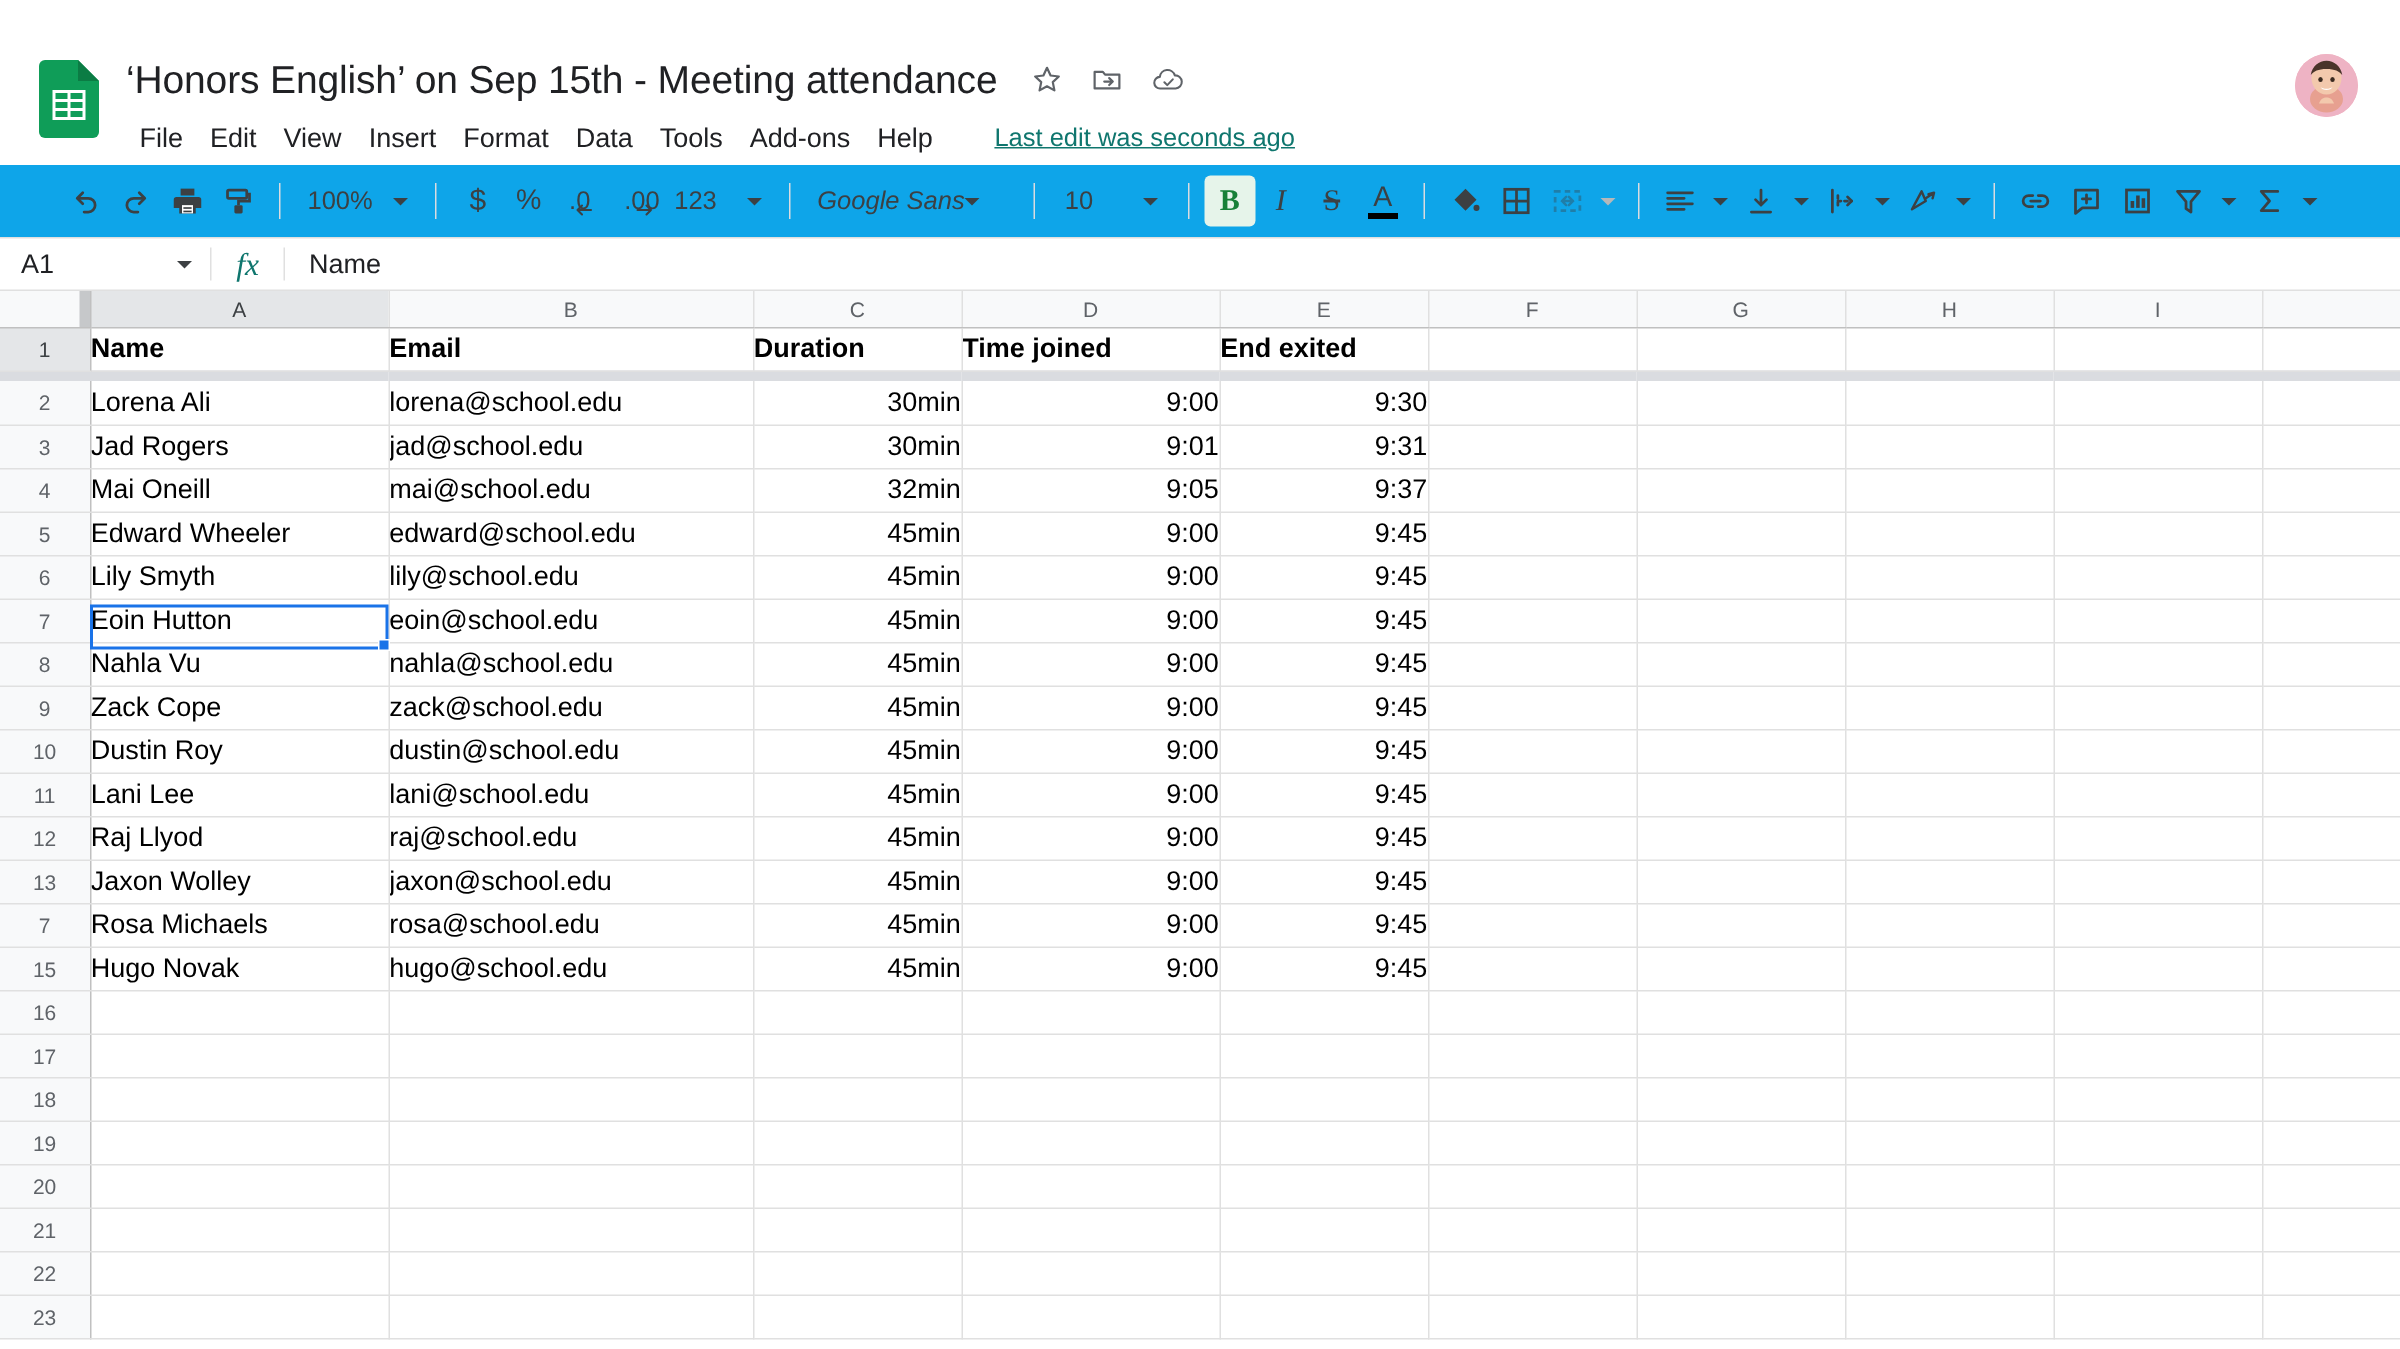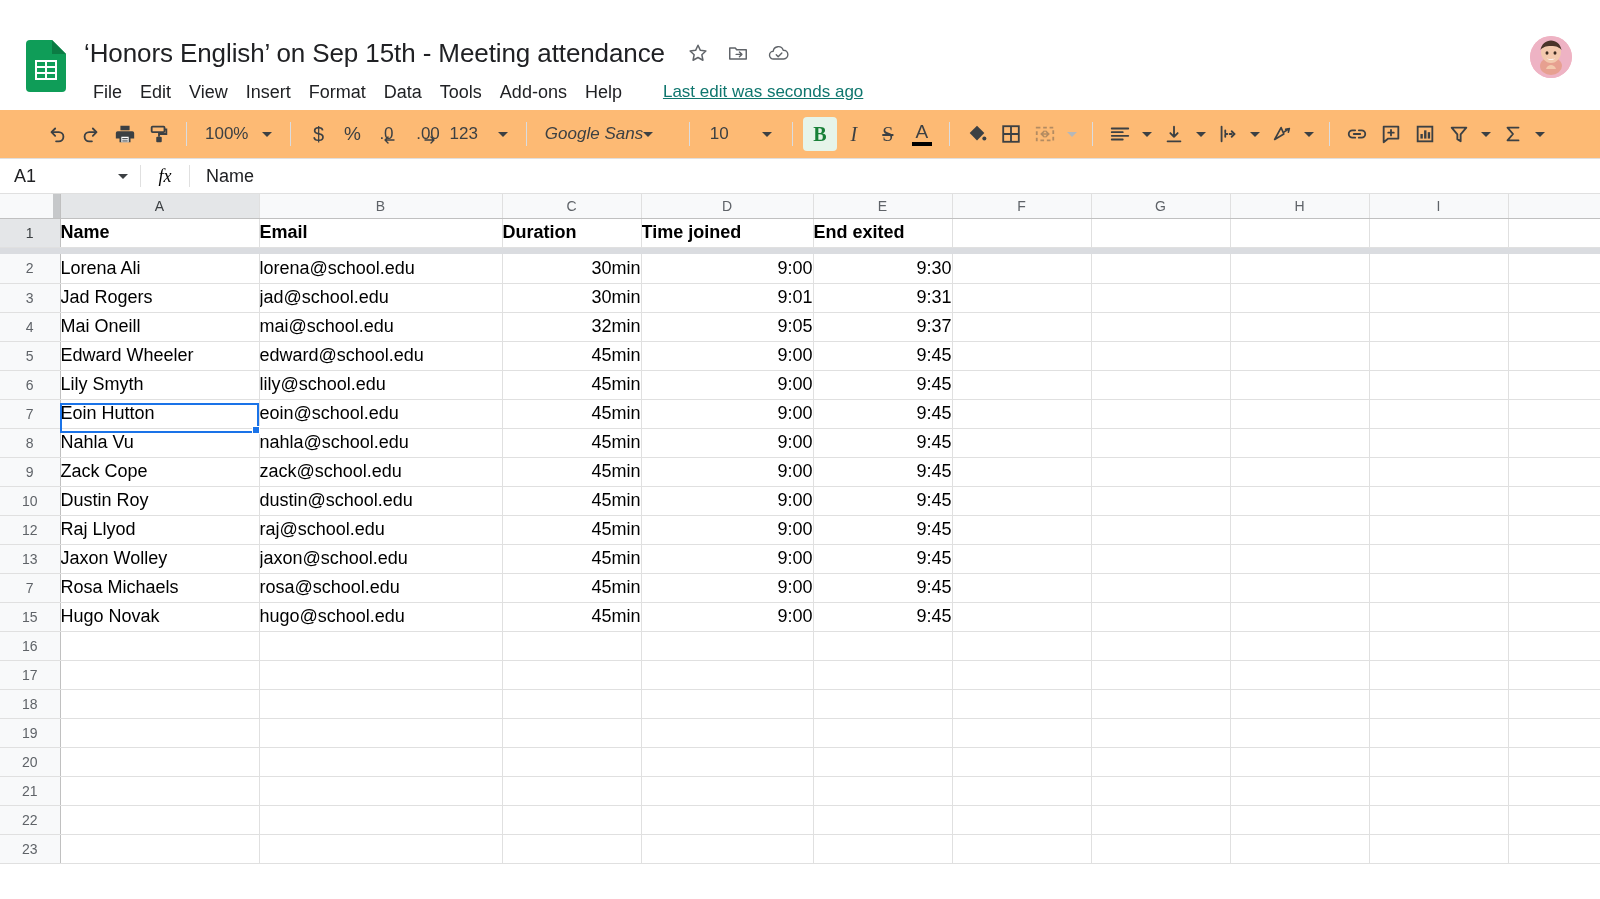--- a/index.html
+++ b/index.html
@@ -41,21 +41,21 @@
     position: absolute; right: 28px; top: 16px;
     width: 42px; height: 42px; border-radius: 50%;
     overflow: hidden; cursor: pointer; background: #f2b2c0;
   }
   .avatar svg { display: block; }
 
   
   .toolbar {
     height: 48px; display: flex; align-items: center;
     padding-left: 40px; padding-right: 8px; gap: 0;
-    border-bottom: none; background: #fdba74;
+    border-bottom: none; background: #0ea5e9;
   }
   .tb {
     width: 34px; height: 34px; display: flex; align-items: center; justify-content: center;
     border-radius: 4px; cursor: pointer; flex: 0 0 auto;
   }
   .tb svg { display: block; }
   .tb-txt {
     font-size: 17px; color: #3c4043; display: flex; align-items: center; justify-content: center;
   }
   .sep { width: 1px; height: 24px; background: #dadce0; margin: 0 10px; flex: 0 0 auto; }
@@ -82,21 +82,21 @@
     border-top: 1px solid #e0e0e0; border-bottom: 1px solid #e0e0e0;
     background: #fff;
   }
   .namebox {
     width: 140px; display: flex; align-items: center; justify-content: space-between;
     padding: 0 12px 0 14px; cursor: pointer; flex: 0 0 auto;
   }
   .namebox .nb-val { font-size: 18px; color: #202124; }
   .vdiv { width: 1px; background: #e0e0e0; margin: 6px 0; flex: 0 0 auto; }
   .fx { width: 48px; display: flex; align-items: center; justify-content: center; flex: 0 0 auto;
-        font-family: "Liberation Serif", serif; font-style: italic; font-size: 18px; color: #000000; }
+        font-family: "Liberation Serif", serif; font-style: italic; font-size: 21px; color: #0f766e; }
   .finput { flex: 1 1 auto; display: flex; align-items: center; padding-left: 16px; font-size: 18px; color: #202124; cursor: text; }
 
   
   .gridwrap { position: relative; width: 1600px; height: 717px; overflow: hidden; background: #fff; }
   table.sheet { border-collapse: collapse; table-layout: fixed; width: 1600px; }
   table.sheet td, table.sheet th { padding: 0; }
 
   .corner {
     width: 60px; height: 24px; background: #f8f9fa;
     border-right: 1px solid #c0c0c0; border-bottom: 1px solid #c0c0c0;
@@ -599,20 +599,34 @@
           <td class="cell right">9:00</td>
           <td class="cell right">9:45</td>
           <td class="cell"></td>
           <td class="cell"></td>
           <td class="cell"></td>
           <td class="cell"></td>
           <td class="cell"></td>
           <td class="cell"></td>
         </tr>
         <tr>
+          <td class="rowh">11</td>
+          <td class="cell">Lani Lee</td>
+          <td class="cell">lani@school.edu</td>
+          <td class="cell right">45min</td>
+          <td class="cell right">9:00</td>
+          <td class="cell right">9:45</td>
+          <td class="cell"></td>
+          <td class="cell"></td>
+          <td class="cell"></td>
+          <td class="cell"></td>
+          <td class="cell"></td>
+          <td class="cell"></td>
+        </tr>
+        <tr>
           <td class="rowh">12</td>
           <td class="cell">Raj Llyod</td>
           <td class="cell">raj@school.edu</td>
           <td class="cell right">45min</td>
           <td class="cell right">9:00</td>
           <td class="cell right">9:45</td>
           <td class="cell"></td>
           <td class="cell"></td>
           <td class="cell"></td>
           <td class="cell"></td>

